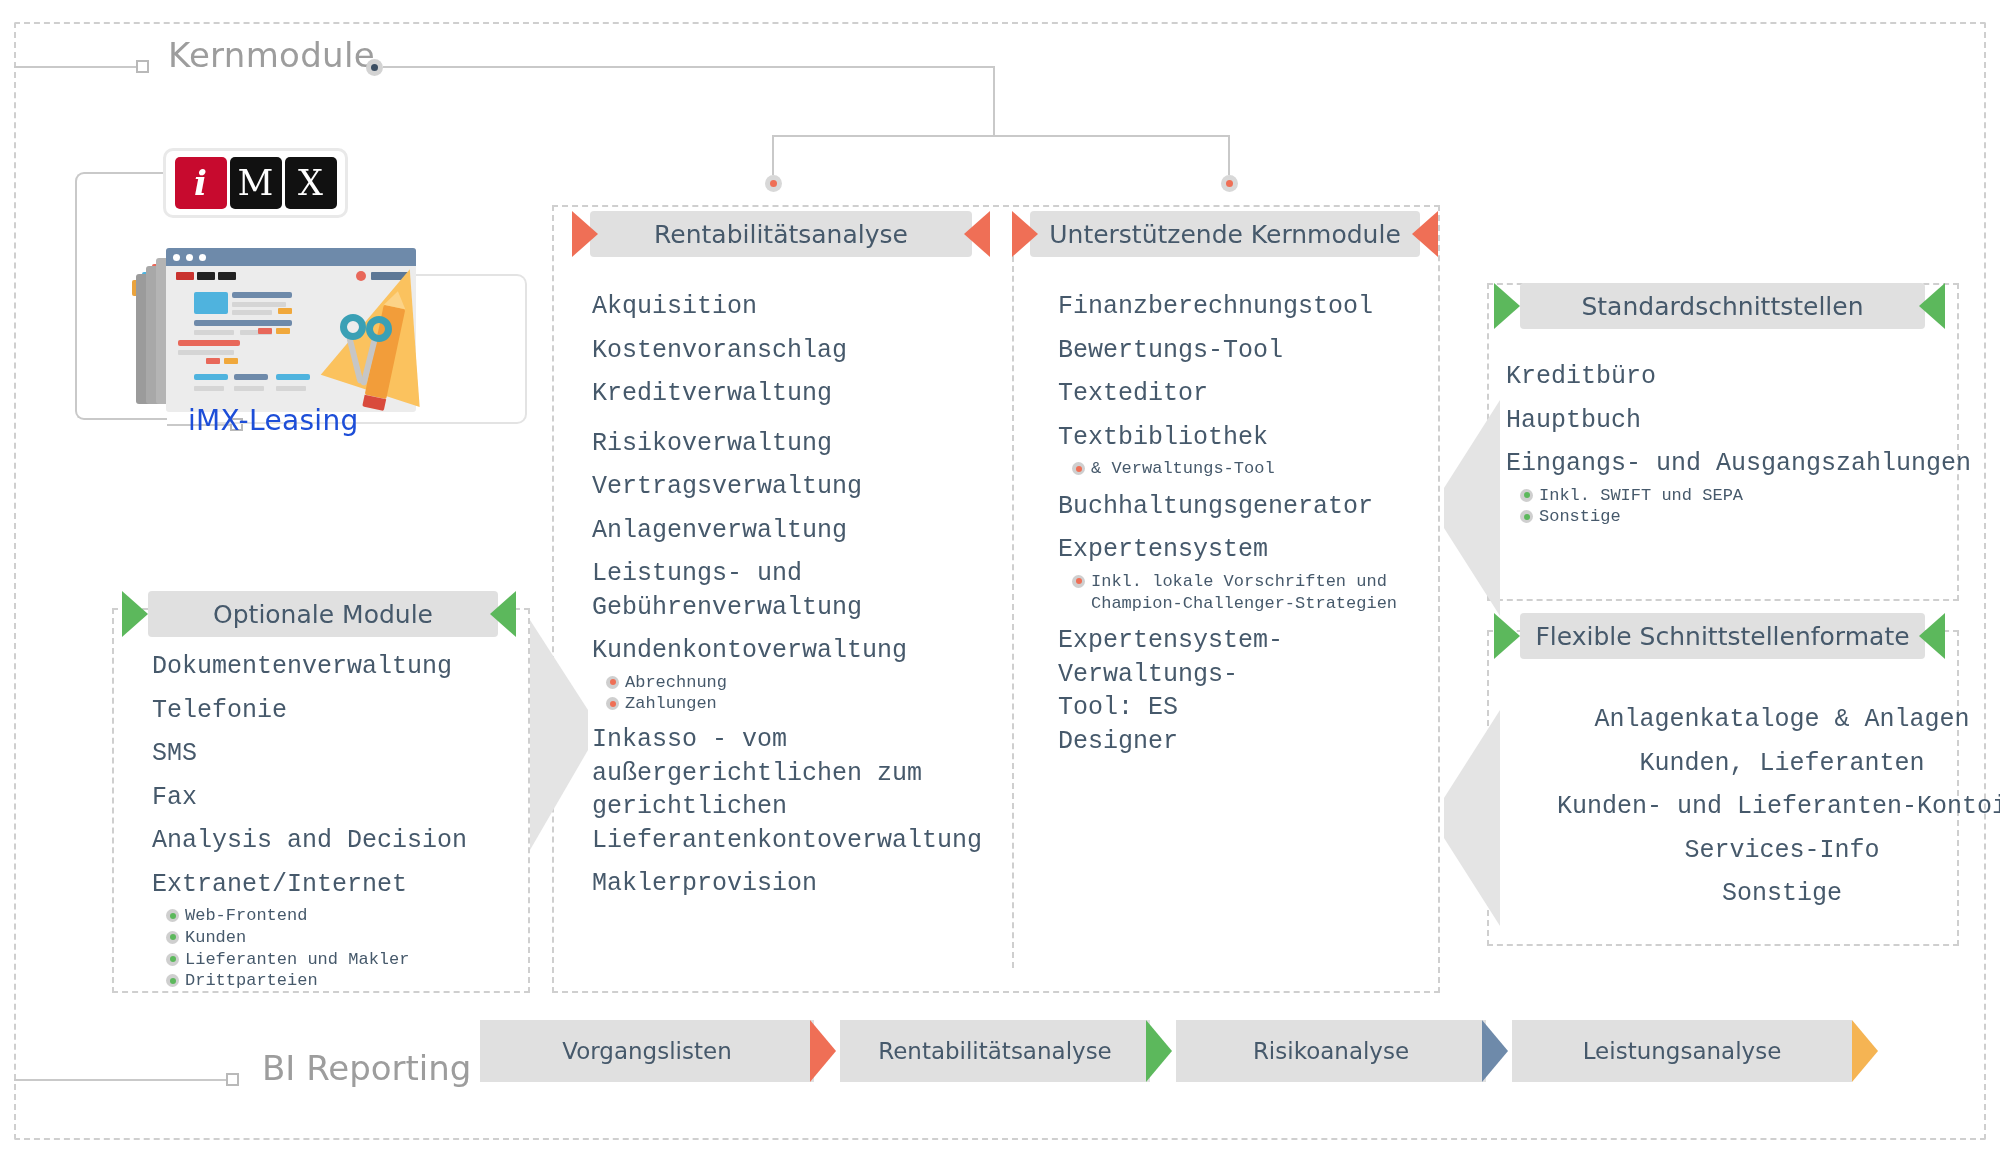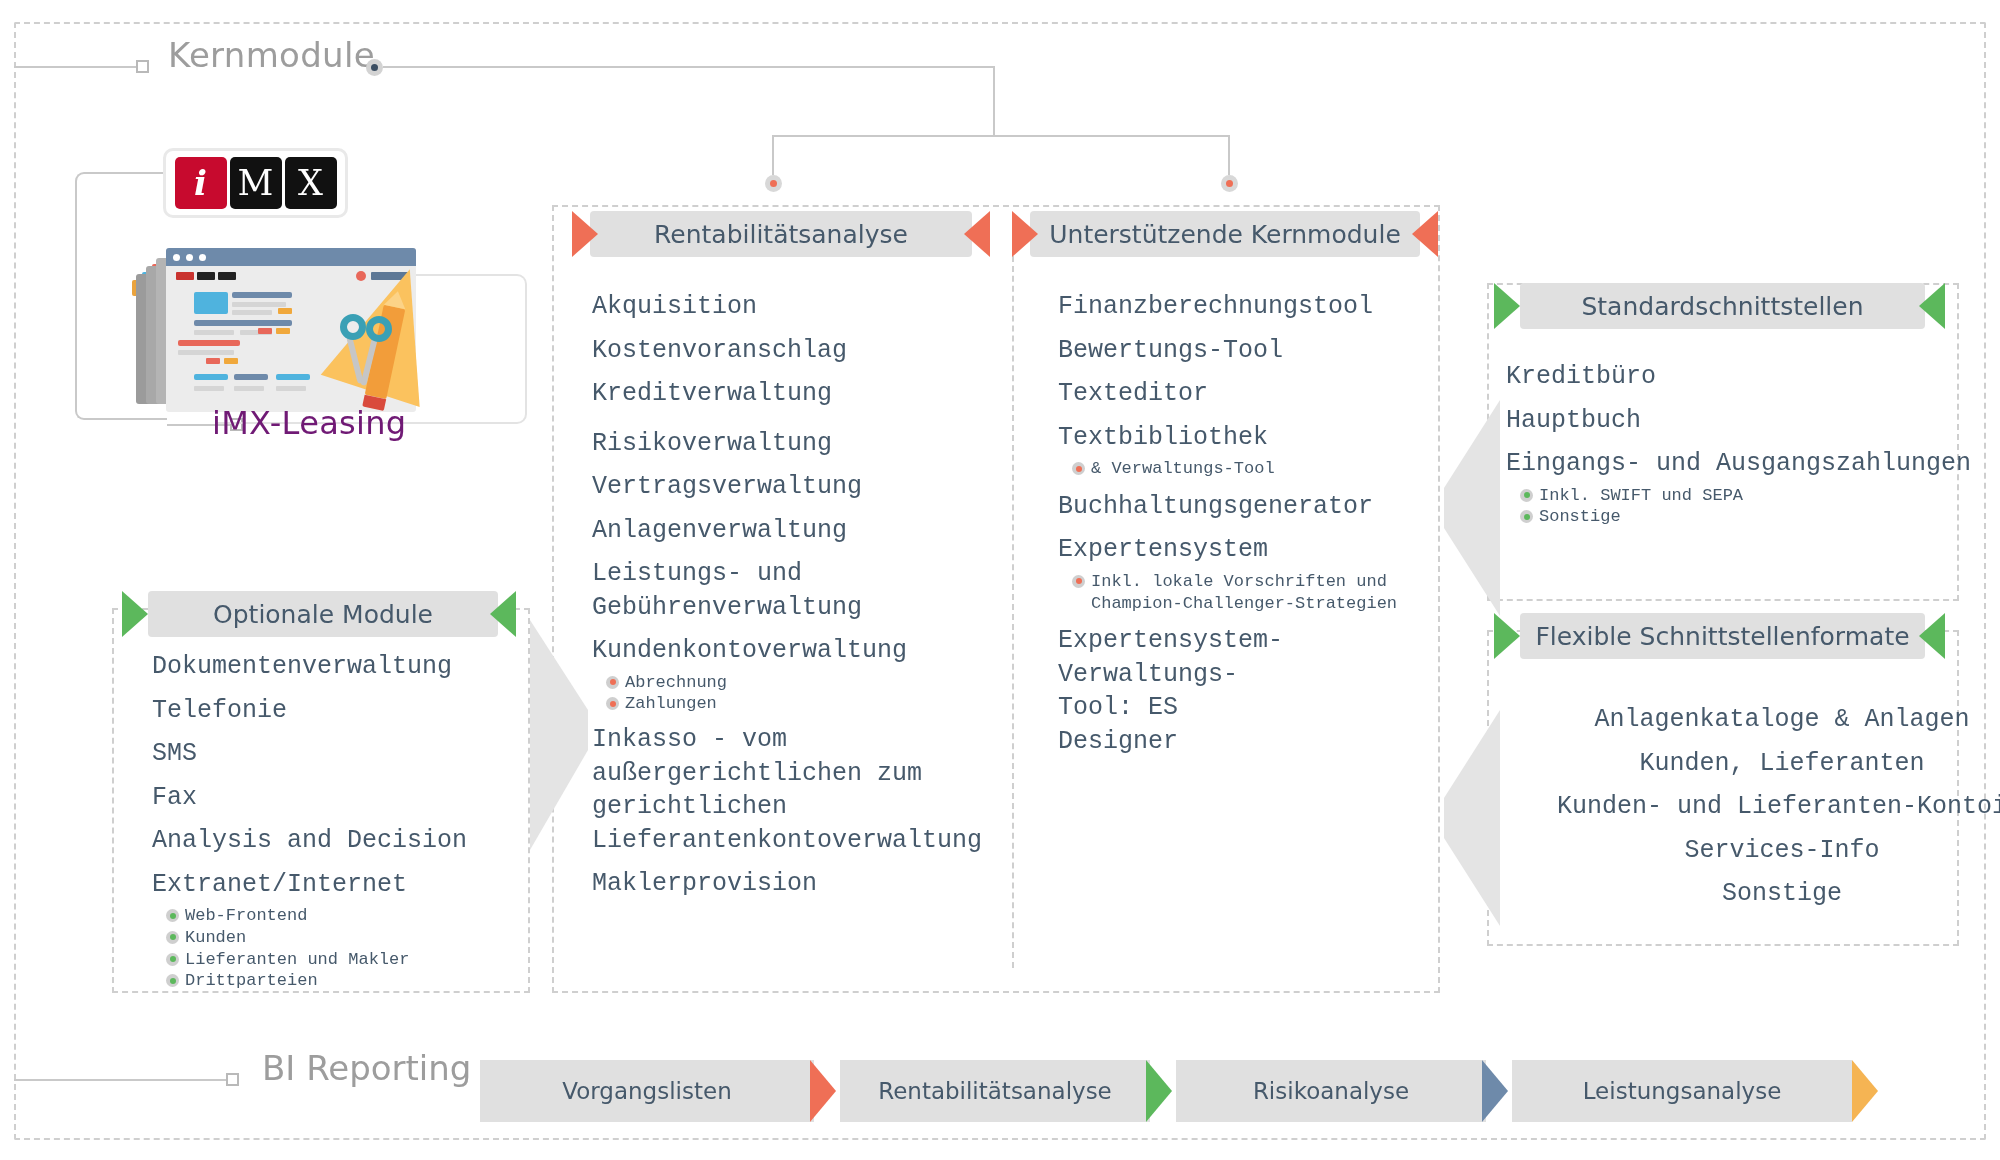--- a/index.html
+++ b/index.html
@@ -119,22 +119,22 @@
   }
   .scissor .r1{ left:0; top:0;}
   .scissor .r2{ left:26px; top:2px;}
   .scissor .blade{
     position:absolute; width:6px;height:48px;background:#c6c6c6;border-radius:3px;
   }
   .scissor .b1{ left:12px; top:22px; transform:rotate(-14deg);}
   .scissor .b2{ left:26px; top:24px; transform:rotate(14deg);}
 
   .leasing-word{
-    position:absolute; left:212px; top:404px;
-    font-size:32px; color:#701a75; white-space:nowrap; letter-spacing:.3px;
+    position:absolute; left:188px; top:404px;
+    font-size:28px; color:#1d4ed8; white-space:nowrap; letter-spacing:.3px;
   }
   
   .lease-bracket{
     position:absolute; left:75px; top:172px; width:92px; height:248px;
     border:2px solid #c9c9c9; border-right:0; border-radius:9px 0 0 9px;
   }
   .lease-sq{
     position:absolute; left:230px; top:418px; width:13px;height:13px;
     border:2px solid #b9b9b9; background:#fff;
   }
@@ -190,21 +190,21 @@
   
   .funnel{ position:absolute; }
 
   
   .bi-label{
     position:absolute; left:262px; top:1048px;
     font-size:34px; color:#9d9d9d; white-space:nowrap;
   }
   .bi-line{ position:absolute; left:14px; top:1079px; width:212px; height:2px; background:#c9c9c9;}
   .bi-sq{ position:absolute; left:226px; top:1073px; width:13px;height:13px;border:2px solid #b9b9b9;background:#fff;}
-  .bi-bar{ position:absolute; left:480px; top:1060px; height:55px; }
+  .bi-bar{ position:absolute; left:480px; top:1020px; height:55px; }
   .bi-seg{
     position:absolute; top:0; height:62px; background:#e0e0e0;
     display:flex; align-items:center; justify-content:center;
     font-size:23px; color:#46596b; white-space:nowrap;
   }
   .bi-chev{
     position:absolute; top:0; width:0;height:0;
     border-top:31px solid transparent;border-bottom:31px solid transparent;
     border-left:26px solid var(--c);
   }

